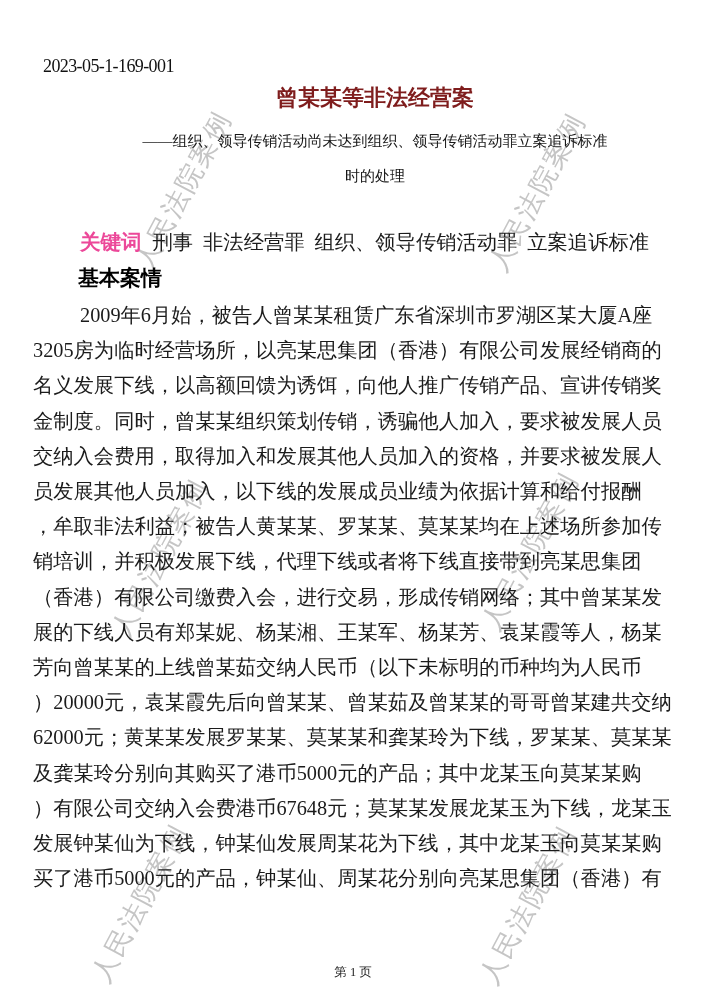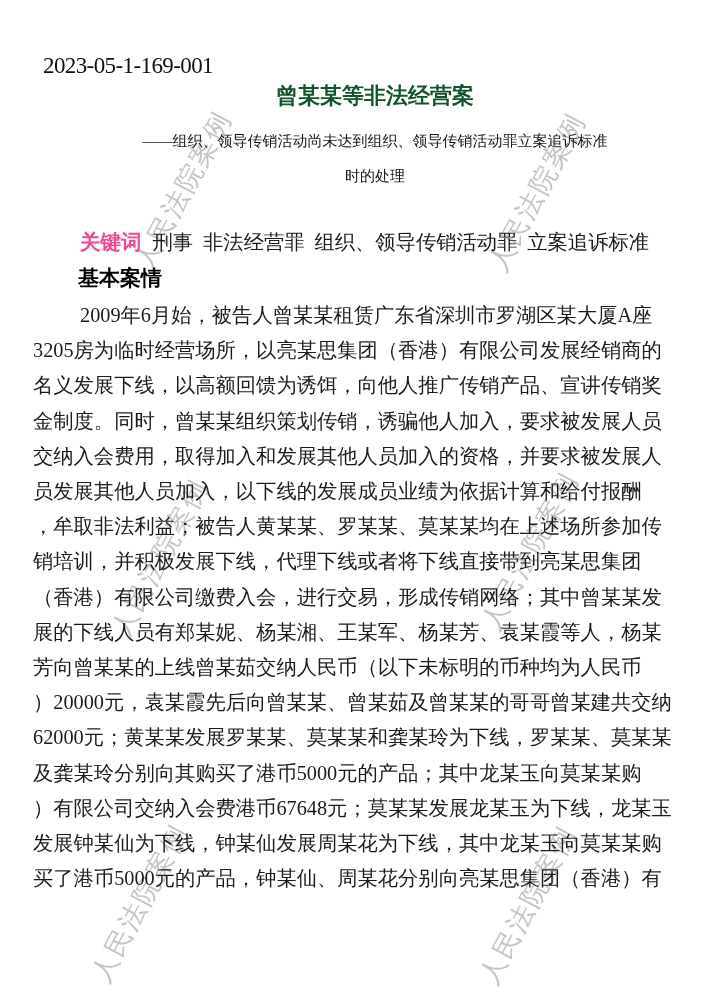--- a/index.html
+++ b/index.html
@@ -19,30 +19,29 @@
     transform-origin:center center;
     font-size:27px;
     letter-spacing:2px;
     white-space:nowrap;
     font-family:"Liberation Serif",serif;
   }
   
   .content{position:absolute;inset:0;z-index:1;}
   .docnum{
     position:absolute;left:43px;top:52px;
-    font-size:23px;letter-spacing:-0.6px;line-height:28px;
+    font-size:18px;letter-spacing:-0.6px;line-height:28px;
     color:#111;
   }
   .title{
     position:absolute;left:0;right:0;top:83px;
     padding-left:44px;
     text-align:center;
     font-size:22px;font-weight:700;line-height:30px;
-    color:#14532d;
-    font-family:Liberation Mono, monospace;
+    color:#7f1d1d;
   }
   .subtitle{
     position:absolute;left:0;right:0;top:124px;
     padding-left:44px;
     text-align:center;
     font-size:15px;line-height:35.2px;
     color:#161616;
   }
   .kw-line{
     position:absolute;left:80px;top:224px;
@@ -118,15 +117,16 @@
       <div class="body-line">展的下线人员有郑某妮、杨某湘、王某军、杨某芳、袁某霞等人，杨某</div>
       <div class="body-line">芳向曾某某的上线曾某茹交纳人民币（以下未标明的币种均为人民币</div>
       <div class="body-line">）20000元，袁某霞先后向曾某某、曾某茹及曾某某的哥哥曾某建共交纳</div>
       <div class="body-line">62000元；黄某某发展罗某某、莫某某和龚某玲为下线，罗某某、莫某某</div>
       <div class="body-line">及龚某玲分别向其购买了港币5000元的产品；其中龙某玉向莫某某购</div>
       <div class="body-line">）有限公司交纳入会费港币67648元；莫某某发展龙某玉为下线，龙某玉</div>
       <div class="body-line">发展钟某仙为下线，钟某仙发展周某花为下线，其中龙某玉向莫某某购</div>
       <div class="body-line">买了港币5000元的产品，钟某仙、周某花分别向亮某思集团（香港）有</div>
     </div>
 
+    <div class="footer">第 1 页</div>
 
   </div>
 </div>
 
 </body></html>

